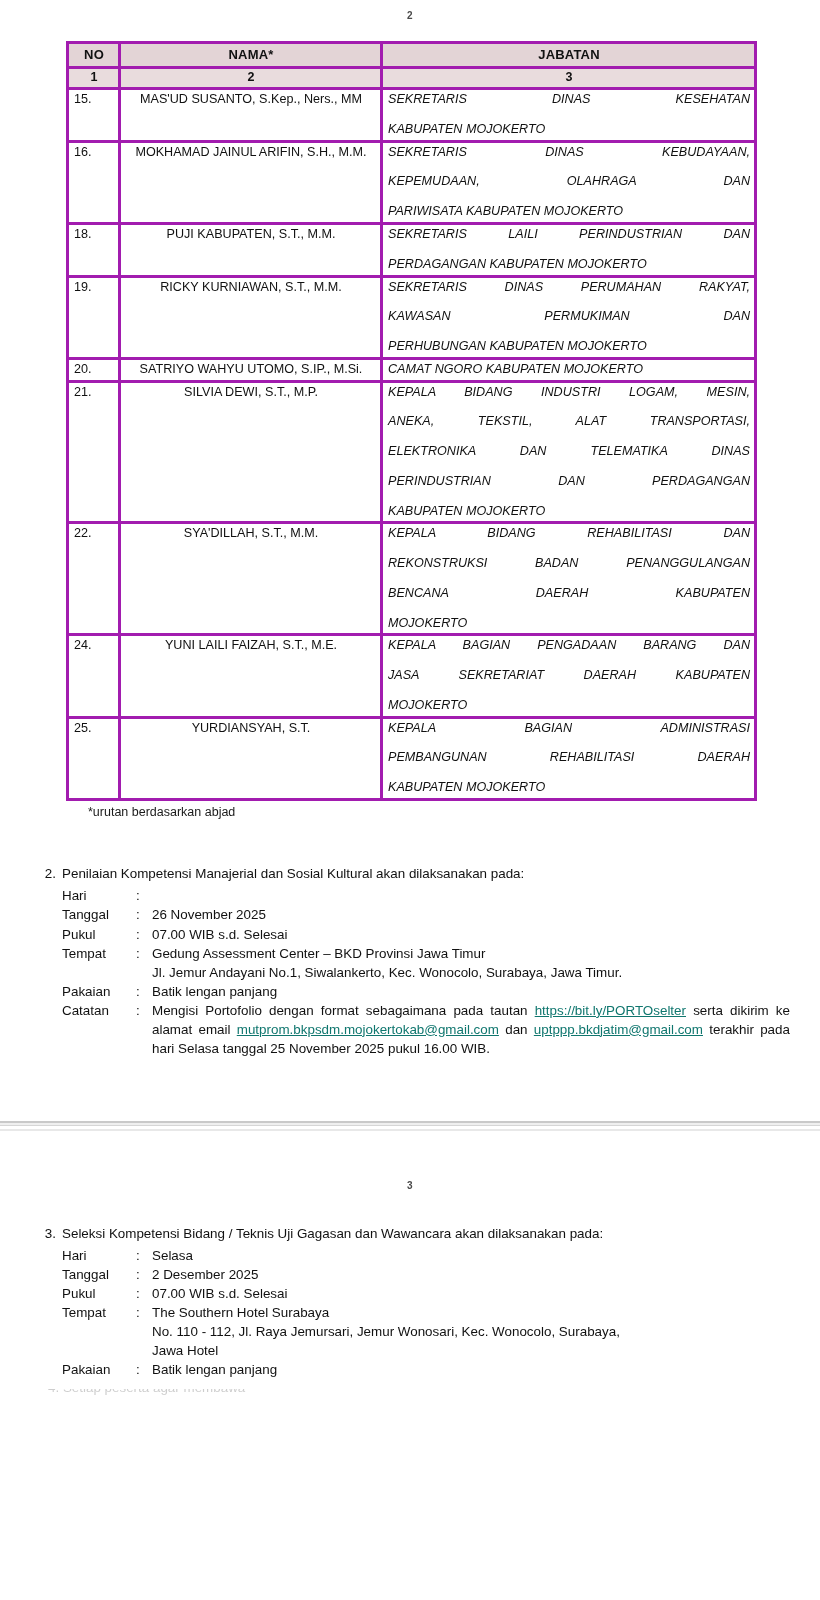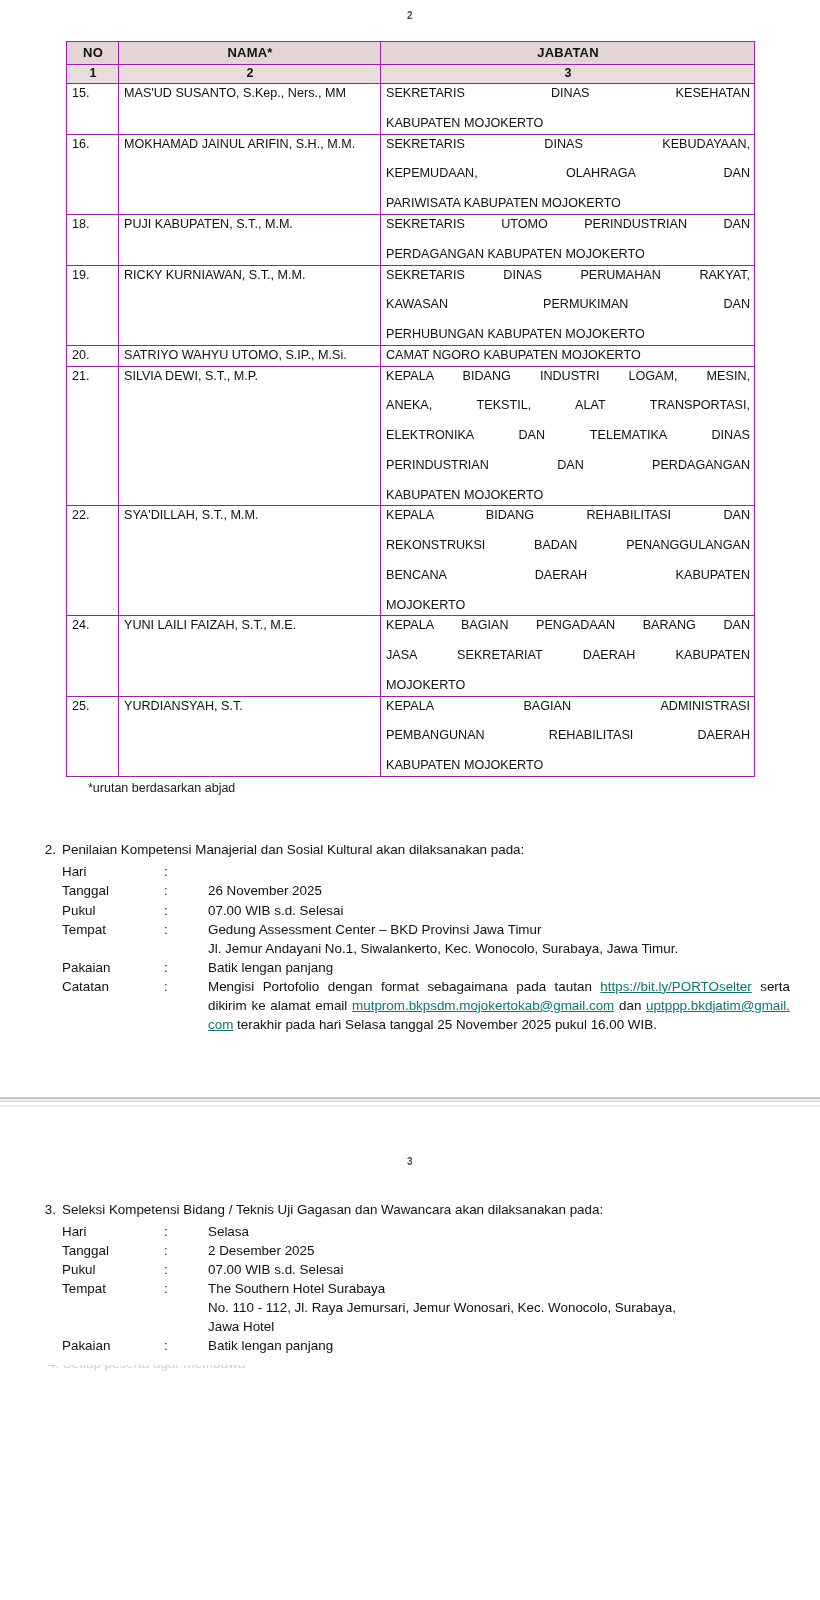--- a/index.html
+++ b/index.html
@@ -35,21 +35,21 @@
     margin: 20px auto 0 auto;
     width: 688px;
   }
   table.roster {
     border-collapse: collapse;
     width: 100%;
     table-layout: fixed;
   }
   table.roster th,
   table.roster td {
-    border: 1px solid #a21caf;
+    border: 3px solid #a21caf;
     vertical-align: top;
     padding: 2px 4px 3px 5px;
     font-size: 12.6px;
     line-height: 1.18;
   }
   table.roster thead th {
     background: #e3d4d6;
     text-align: center;
     font-weight: bold;
     font-size: 13px;
@@ -66,29 +66,30 @@
   col.c-no    { width: 52px; }
   col.c-nama  { width: 262px; }
   col.c-jab   { width: 374px; }
 
   td.no {
     text-align: left;
     padding-left: 8px;
     white-space: nowrap;
   }
   td.nama {
-    text-align: left;
+    text-align: center;
   }
   td.jab {
     text-align: justify;
     text-justify: inter-word;
     hyphens: none;
   }
   td.jab > span {
     display: block;
+    font-style: italic;
   }
   
   td.jab .just::after {
     content: "";
     display: inline-block;
     width: 100%;
   }
   .footnote {
     margin: 4px 0 0 22px;
     font-size: 12.5px;
@@ -119,21 +120,20 @@
   .sec-title { flex: 1 1 auto; }
 
   .detail-rows {
     margin-left: 28px;
   }
   .drow {
     display: flex;
     font-size: 13.4px;
     line-height: 1.42;
     align-items: flex-start;
-    gap: 28px;
   }
   .dlabel {
     flex: 0 0 74px;
     width: 74px;
   }
   .dcolon {
     flex: 0 0 16px;
     width: 16px;
   }
   .dval {
@@ -224,21 +224,21 @@
             <span class="just">KEPEMUDAAN, OLAHRAGA DAN</span>
             <span>PARIWISATA KABUPATEN MOJOKERTO</span>
           </td>
         </tr>
 
 
         <tr>
           <td class="no">18.</td>
           <td class="nama">PUJI KABUPATEN, S.T., M.M.</td>
           <td class="jab">
-            <span class="just">SEKRETARIS UTOMO PERINDUSTRIAN DAN</span>
+            <span class="just">SEKRETARIS LAILI PERINDUSTRIAN DAN</span>
             <span>PERDAGANGAN KABUPATEN MOJOKERTO</span>
           </td>
         </tr>
 
         <tr>
           <td class="no">19.</td>
           <td class="nama">RICKY KURNIAWAN, S.T., M.M.</td>
           <td class="jab">
             <span class="just">SEKRETARIS DINAS PERUMAHAN RAKYAT,</span>
             <span class="just">KAWASAN PERMUKIMAN DAN</span>

